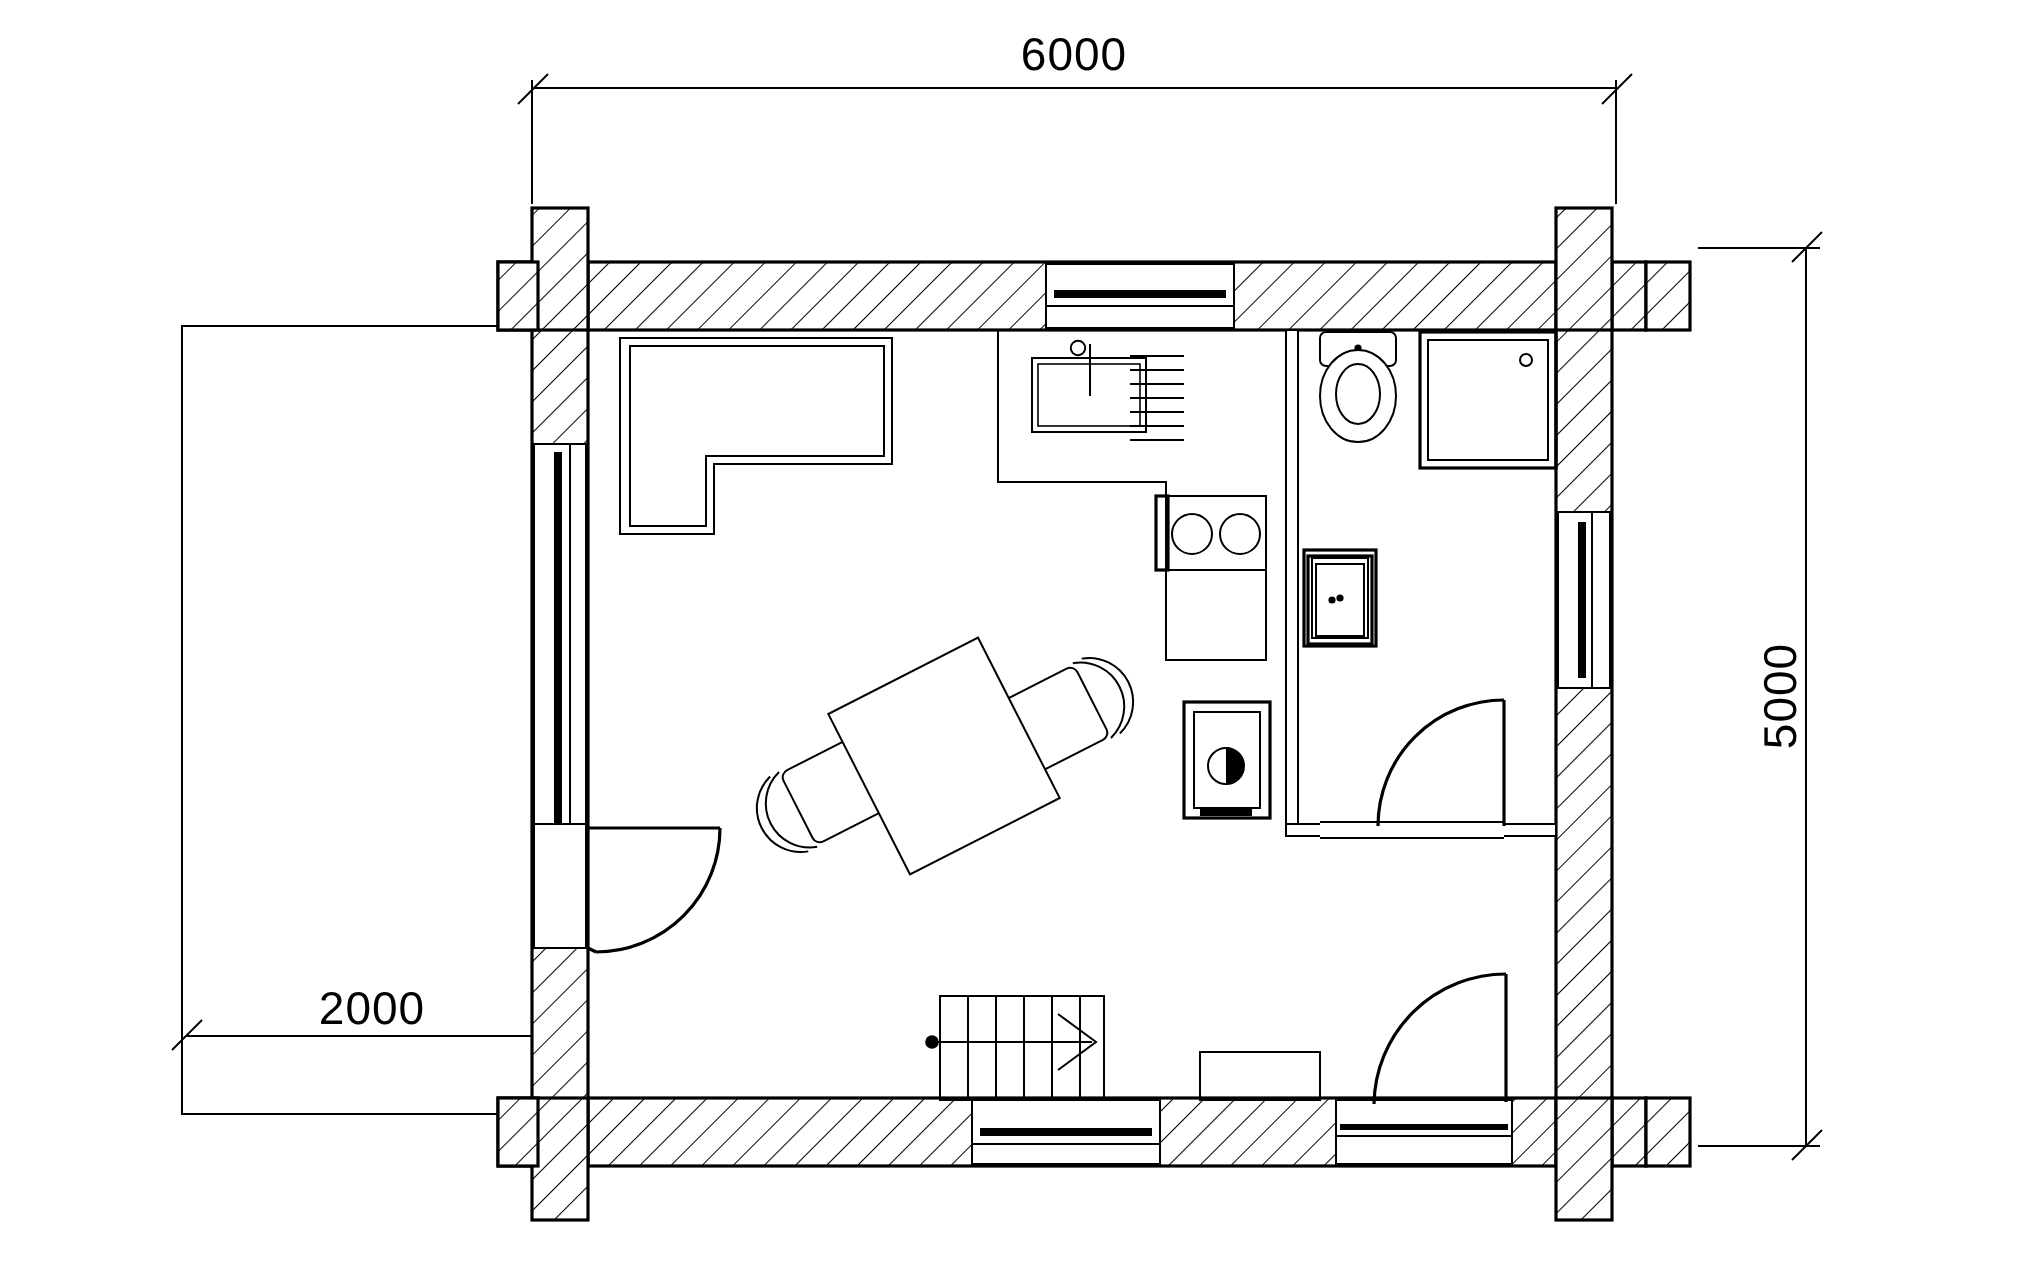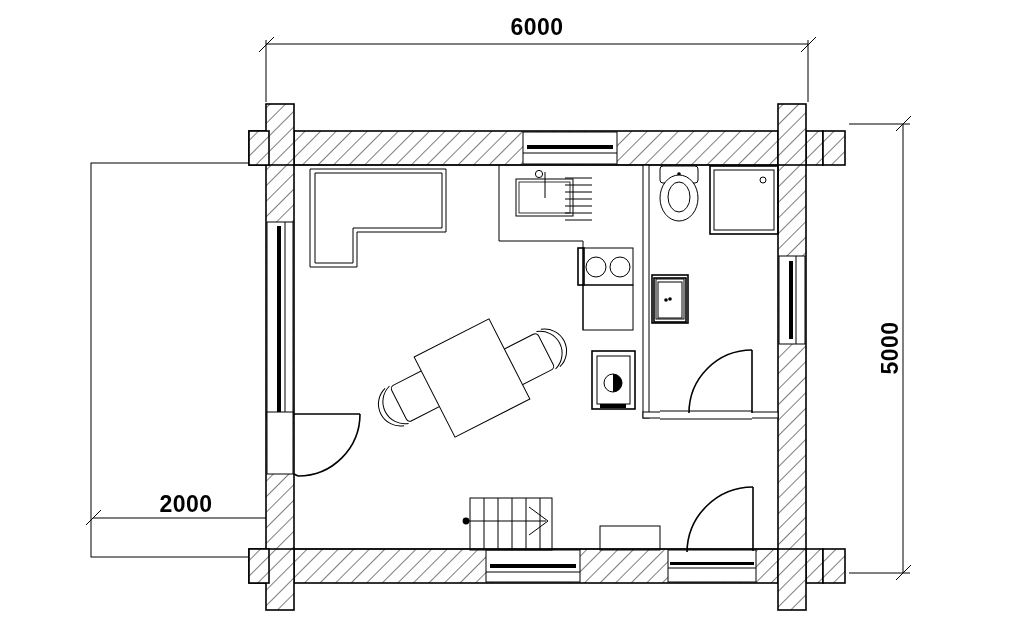--- a/index.html
+++ b/index.html
@@ -12,21 +12,20 @@
     width: 1010px;
     height: 638px;
     overflow: hidden;
     font-family: "Liberation Sans", sans-serif;
   }
   #plan-root {
     position: relative;
     width: 1010px;
     height: 638px;
     background: #c2410c;
-    font-weight: bold;
   }
   svg#floorplan {
     display: block;
     width: 1010px;
     height: 638px;
   }
   .wall-fill { fill: url(#hatch45); stroke: #000000; stroke-width: 1.6; }
   .thin { fill: none; stroke: #000000; stroke-width: 1; }
   .thin-fill { fill: #ffffff; stroke: #000000; stroke-width: 1; }
   .med { fill: none; stroke: #000000; stroke-width: 1.6; }

